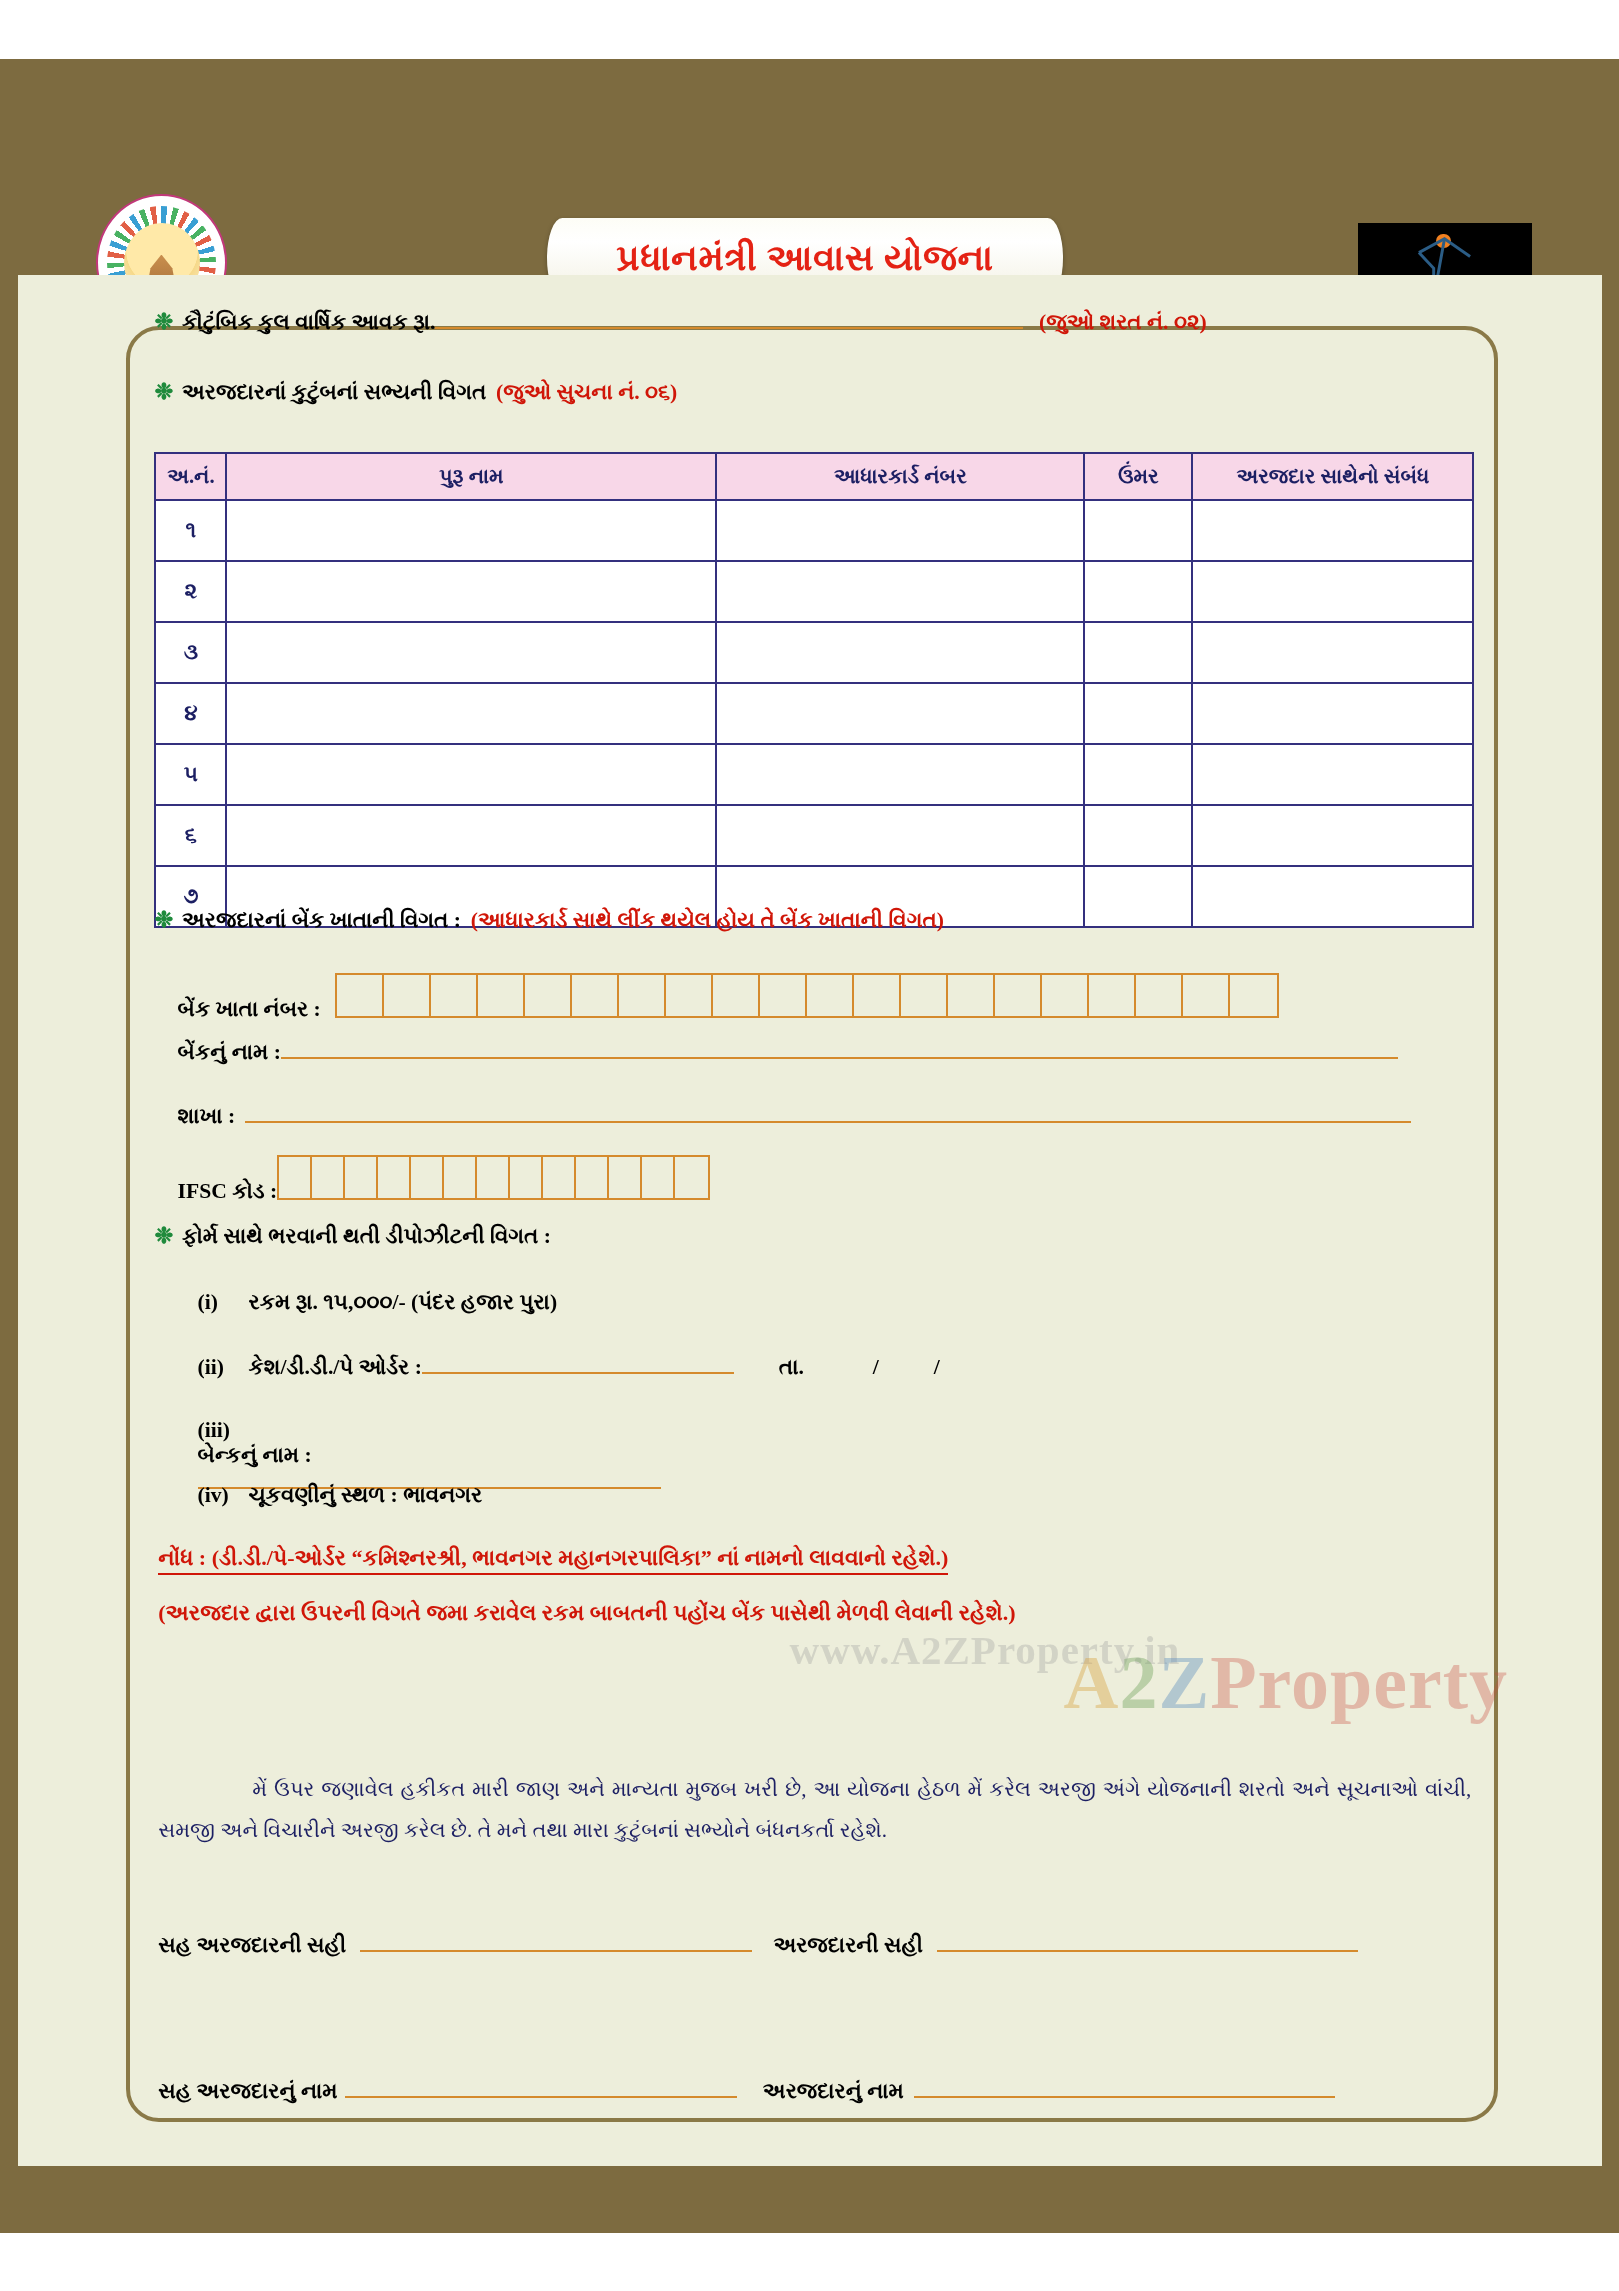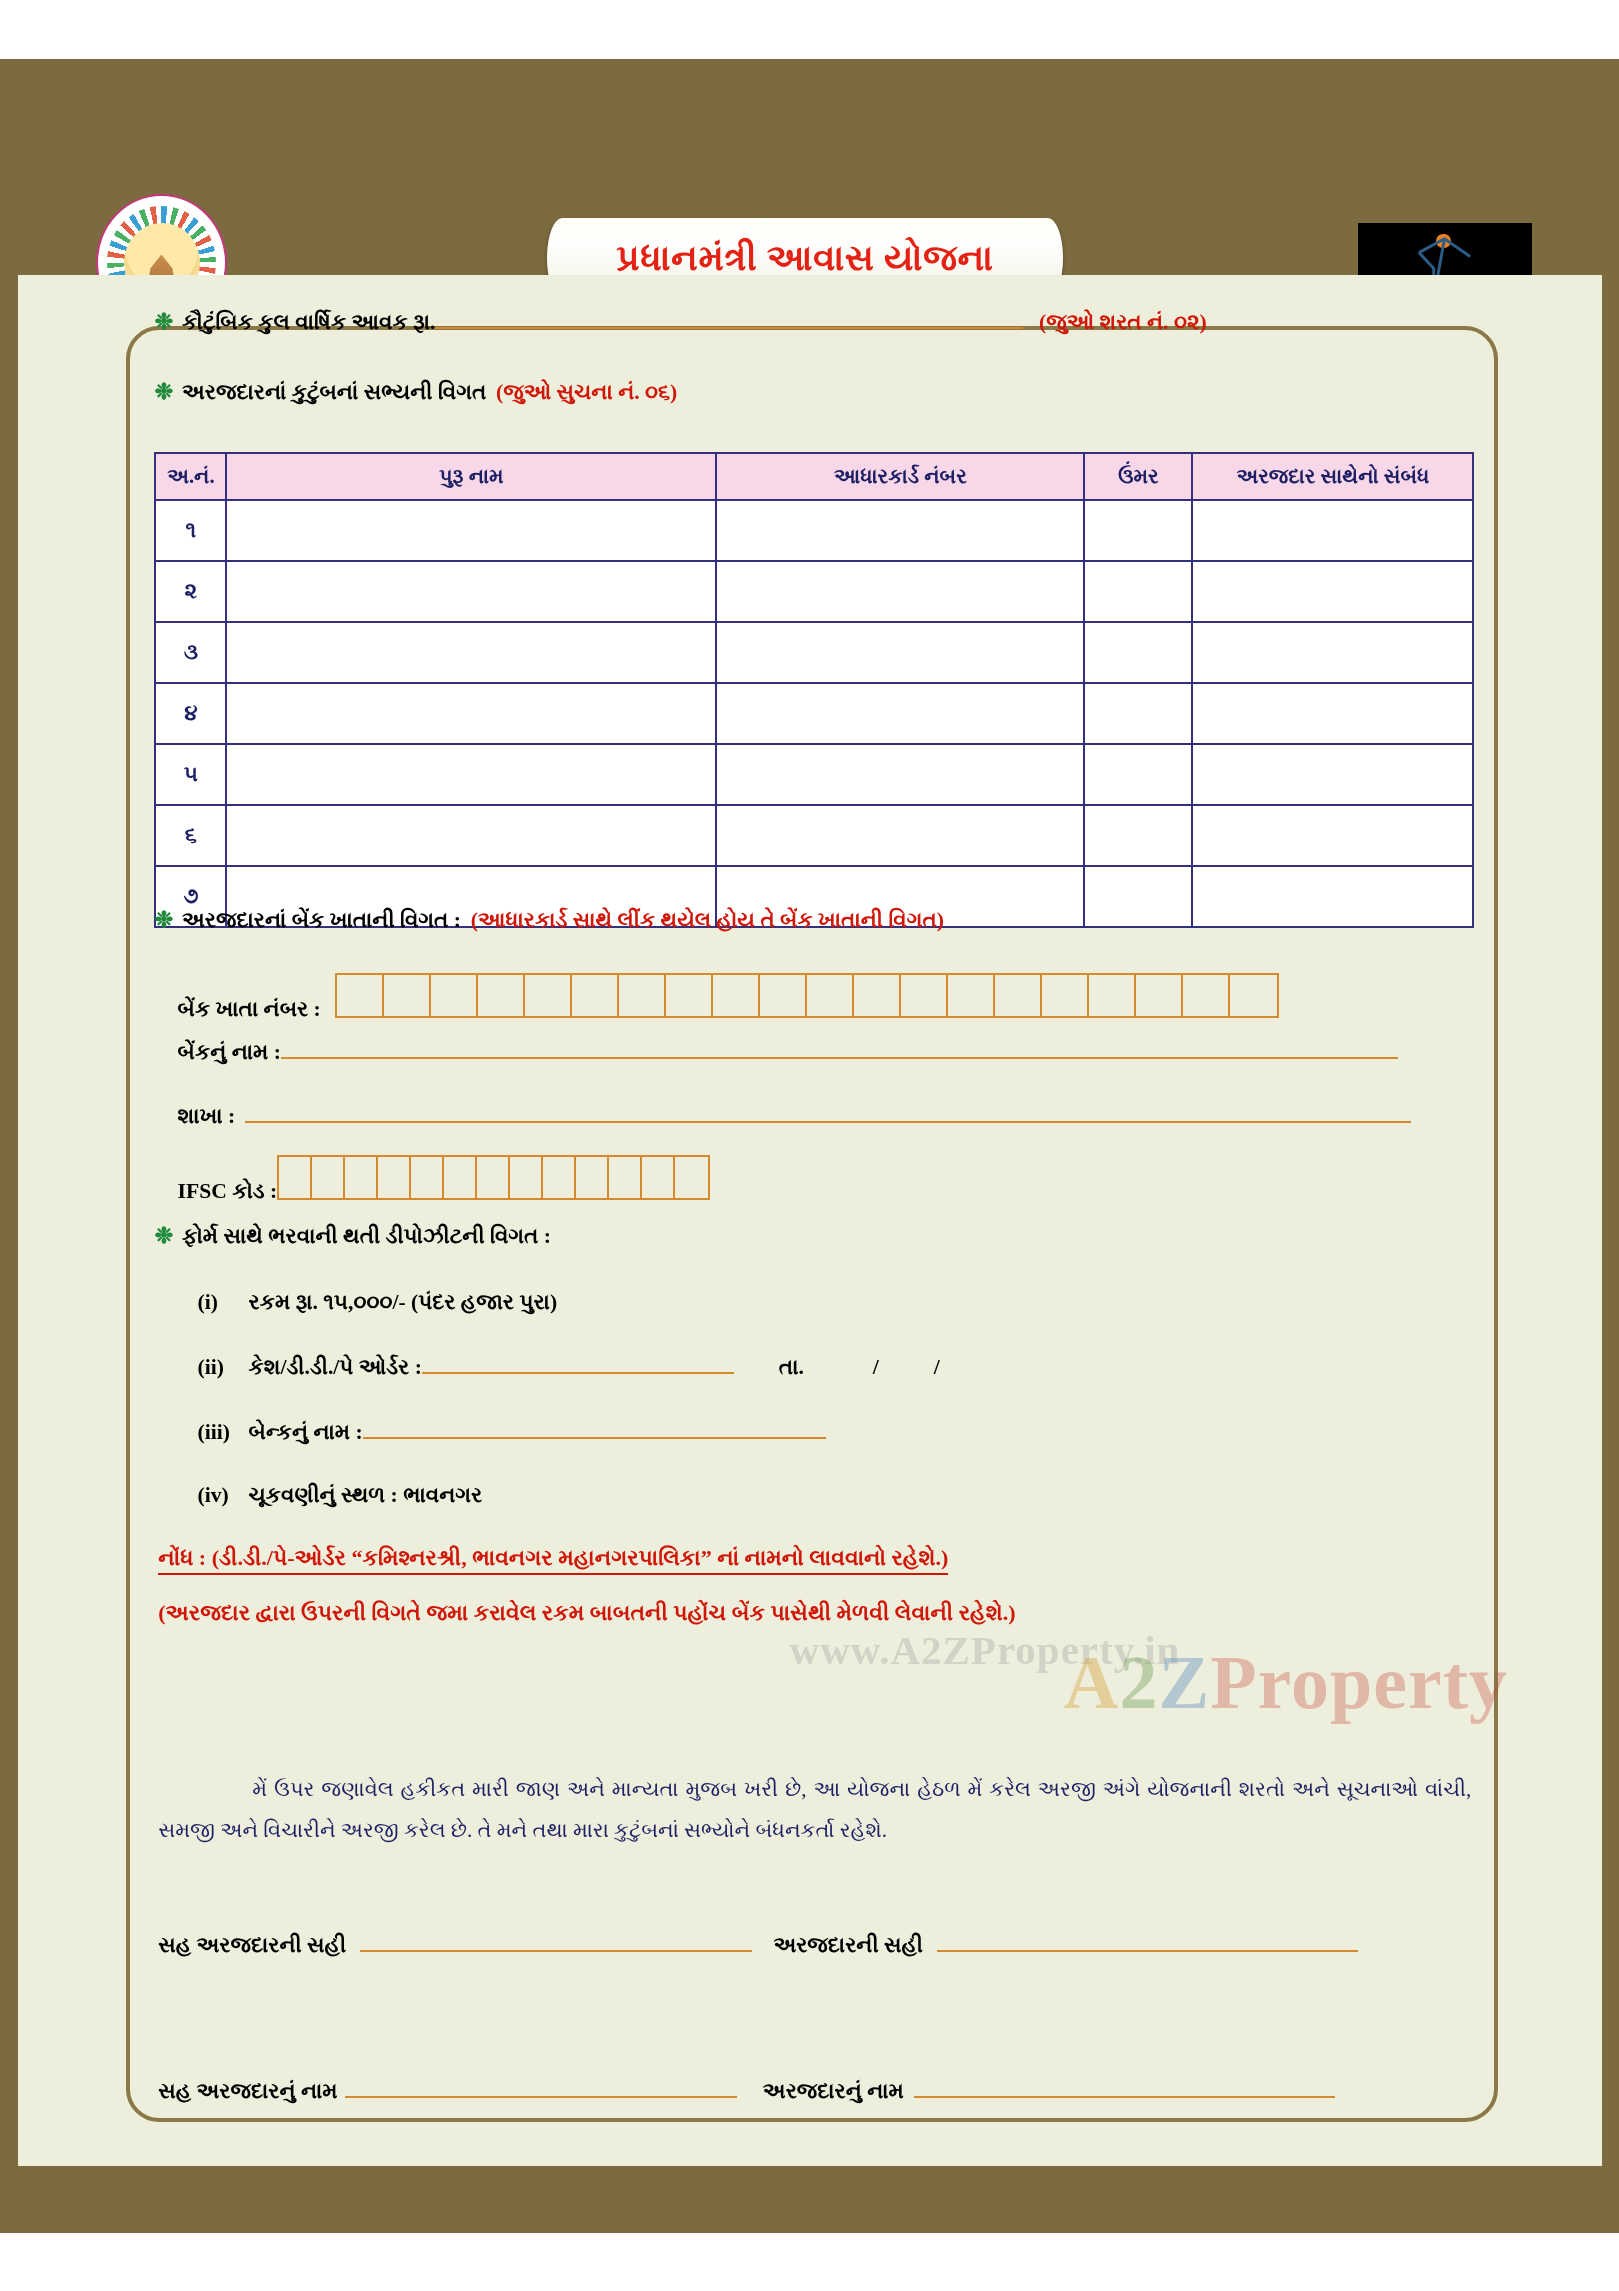--- a/index.html
+++ b/index.html
@@ -528,21 +528,21 @@
           <span class="lbl" style="width:51px; display:inline-block;">(ii)</span>
           <span class="lbl">કેશ/ડી.ડી./પે ઓર્ડર :</span>
           <span class="fill" style="width:312px;"></span>
           <span class="lbl" style="margin-left:45px;">તા.</span>
           <span class="lbl" style="display:inline-block;width:69px;"></span>
           <span class="lbl">/</span>
           <span class="lbl" style="display:inline-block;width:55px;"></span>
           <span class="lbl">/</span>
         </div>
 
-        <div class="row" style="left:55px; top:1143px;">
+        <div class="row" style="left:55px; top:1143px;flex-direction:column;">
           <span class="lbl" style="width:51px; display:inline-block;">(iii)</span>
           <span class="lbl">બેન્કનું નામ :</span>
           <span class="fill" style="width:463px;"></span>
         </div>
 
         <div class="row" style="left:55px; top:1208px;">
           <span class="lbl" style="width:51px; display:inline-block;">(iv)</span>
           <span class="lbl">ચૂકવણીનું સ્થળ : ભાવનગર</span>
         </div>
 

